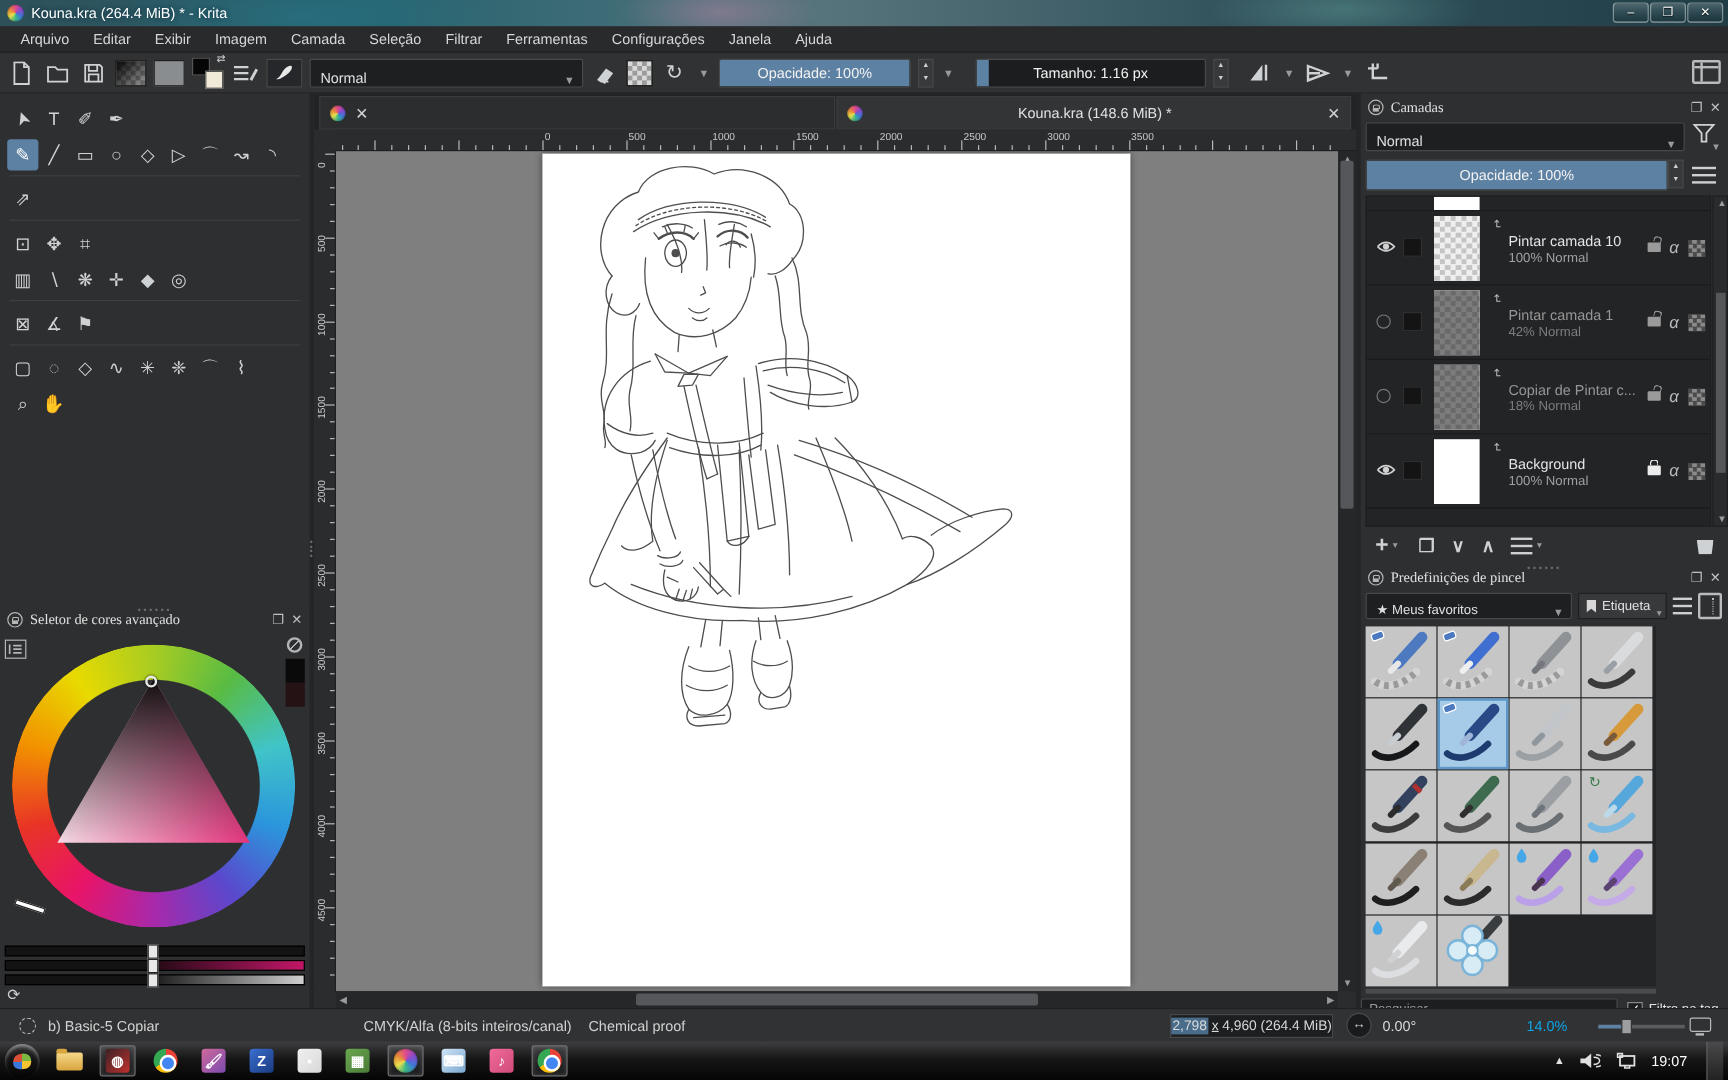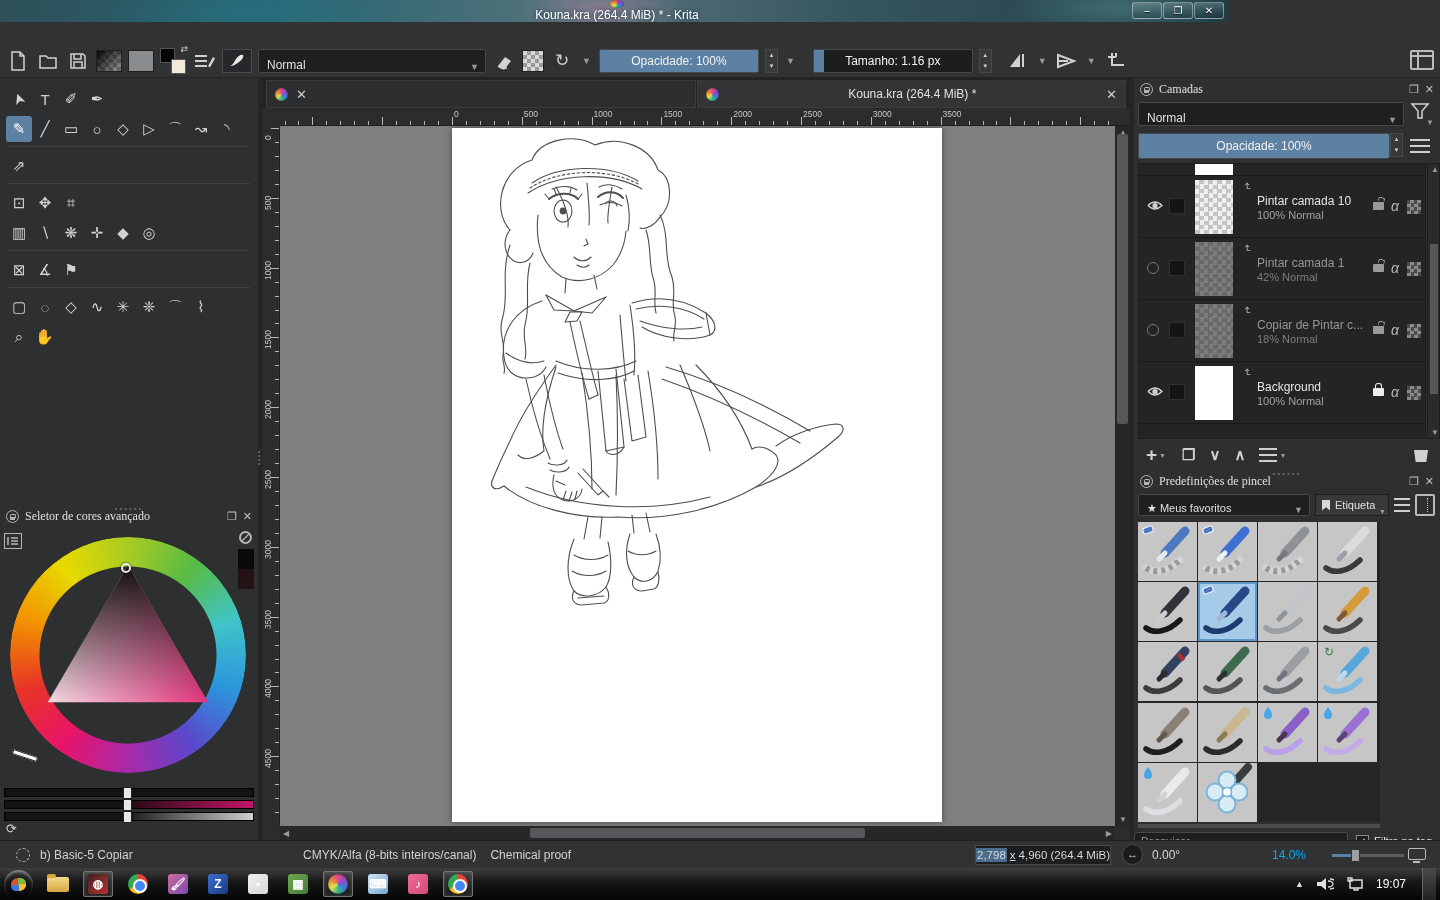--- a/index.html
+++ b/index.html
@@ -1,27 +1,27 @@
 <!DOCTYPE html>
 <html><head>
 <meta charset="utf-8">
 <style>
   * { margin:0; padding:0; box-sizing:border-box; }
   html,body { width:1440px; height:900px; overflow:hidden; background:#313234;
     font-family:"Liberation Sans", sans-serif; font-size:12px; color:#d0d0d0; }
   #screen { position:relative; width:1440px; height:900px; }
 
   
-  #titlebar { position:absolute; left:0; top:0; width:1228px; height:22px;
+  #titlebar { position:absolute; left:0; top:0; width:1440px; height:22px;
     background:
       radial-gradient(120px 40px at 600px 10px, rgba(226,140,180,.35), transparent 70%),
       radial-gradient(160px 40px at 1120px 8px, rgba(120,200,190,.30), transparent 70%),
       radial-gradient(200px 50px at 250px 14px, rgba(40,120,140,.5), transparent 75%),
       linear-gradient(90deg,#2e5059 0%,#276470 22%,#56747c 48%,#35555e 70%,#203d46 100%);
-    display:flex; align-items:center;flex-direction:column; }
+    display:flex; align-items:center; }
   #titlebar .apptitle { color:#fff; text-shadow:0 0 4px rgba(0,40,60,.9); font-size:12px; margin-left:6px; }
   .krita-logo { width:14px; height:14px; border-radius:50%; margin-left:6px;
     background:conic-gradient(#e14b8b,#8a4bd0,#3f7ad8,#39b88a,#e8e14b,#e88a3a,#e14b8b); box-shadow:inset 0 0 2px #00000088; }
   #winbtns { position:absolute; right:4px; top:2px; display:flex; gap:1px; }
   .winbtn { width:30px; height:17px; background:linear-gradient(#ffffff33,#ffffff0e 50%,#00000022);
     border:1px solid #ffffff66; border-radius:3px; color:#fff; font-size:10px; line-height:15px;
     text-align:center; text-shadow:0 1px 1px #000; }
 
   
   #menubar { position:absolute; left:0; top:22px; width:1440px; height:22px; background:#282a2b;
@@ -219,20 +219,33 @@
   <div id="titlebar">
     <div class="krita-logo"></div>
     <span class="apptitle">Kouna.kra (264.4 MiB) * - Krita</span>
     <div id="winbtns">
       <div class="winbtn">–</div>
       <div class="winbtn">❐</div>
       <div class="winbtn">✕</div>
     </div>
   </div>
 
+  <div id="menubar">
+      <div class="menu-item">Arquivo</div>
+      <div class="menu-item">Editar</div>
+      <div class="menu-item">Exibir</div>
+      <div class="menu-item">Imagem</div>
+      <div class="menu-item">Camada</div>
+      <div class="menu-item">Seleção</div>
+      <div class="menu-item">Filtrar</div>
+      <div class="menu-item">Ferramentas</div>
+      <div class="menu-item">Configurações</div>
+      <div class="menu-item">Janela</div>
+      <div class="menu-item">Ajuda</div>
+    </div>
 
   <div id="toolbar">
     <div class="tbicon">
         <svg width="18" height="20">
           <path d="M3,1 h8 l4,4 v14 h-12 z M11,1 v4 h4" fill="none" stroke="#cfd2d4" stroke-width="1.5"></path>
         </svg>
       </div>
     <div class="tbicon">
         <svg width="20" height="18">
           <path d="M2,4 h6 l2,2 h8 v10 h-16 z" fill="none" stroke="#cfd2d4" stroke-width="1.5"></path>
@@ -276,21 +289,21 @@
     <span class="mini-caret">▼</span>
     <div class="slider-widget" style="width:160px;">
       <div class="slider-fill" style="width:100%;"></div>
       <span>Opacidade: 100%</span>
     </div>
     <div class="spin">
         <div>▲</div>
         <div>▼</div>
       </div>
     <span class="mini-caret">▼</span>
-    <div class="slider-widget" style="width:160px;margin-left:10px;">
+    <div class="slider-widget" style="width:192px;margin-left:10px;">
       <div class="slider-fill" style="width:10px;"></div>
       <span>Tamanho: 1.16 px</span>
     </div>
     <div class="spin">
         <div>▲</div>
         <div>▼</div>
       </div>
     <div class="tbicon" style="margin-left:8px;">
         <svg width="22" height="20">
           <path d="M3,16 L13,3 L13,16 z" fill="#cfd2d4"></path>
@@ -414,21 +427,21 @@
     </div>
 
   <div id="center">
     <div id="doctabs">
         <div class="dtab">
           <div class="krita-logo" style="width: 13px; height: 13px; margin: 0px;"></div>
           <span class="close">✕</span>
         </div>
         <div class="dtab active">
           <div class="krita-logo" style="width: 13px; height: 13px; margin: 0px;"></div>
-          <span class="dlabel">Kouna.kra (264.4 MiB) *</span>
+          <span class="dlabel">Kouna.kra (148.6 MiB) *</span>
           <span class="close">✕</span>
         </div>
       </div>
     <div id="hruler">
         <div class="tick" style="left: 4.5px; bottom: 0px; width: 1px; height: 4px;"></div>
         <div class="tick" style="left: 18.4px; bottom: 0px; width: 1px; height: 4px;"></div>
         <div class="tick" style="left: 32.4px; bottom: 0px; width: 1px; height: 8px;"></div>
         <div class="tick" style="left: 46.4px; bottom: 0px; width: 1px; height: 4px;"></div>
         <div class="tick" style="left: 60.3px; bottom: 0px; width: 1px; height: 4px;"></div>
         <div class="tick" style="left: 74.3px; bottom: 0px; width: 1px; height: 4px;"></div>

